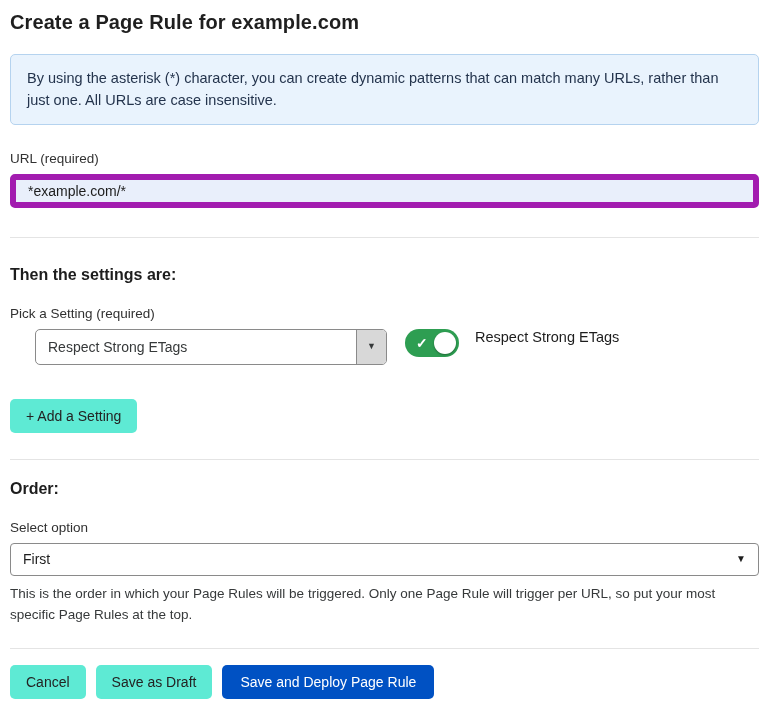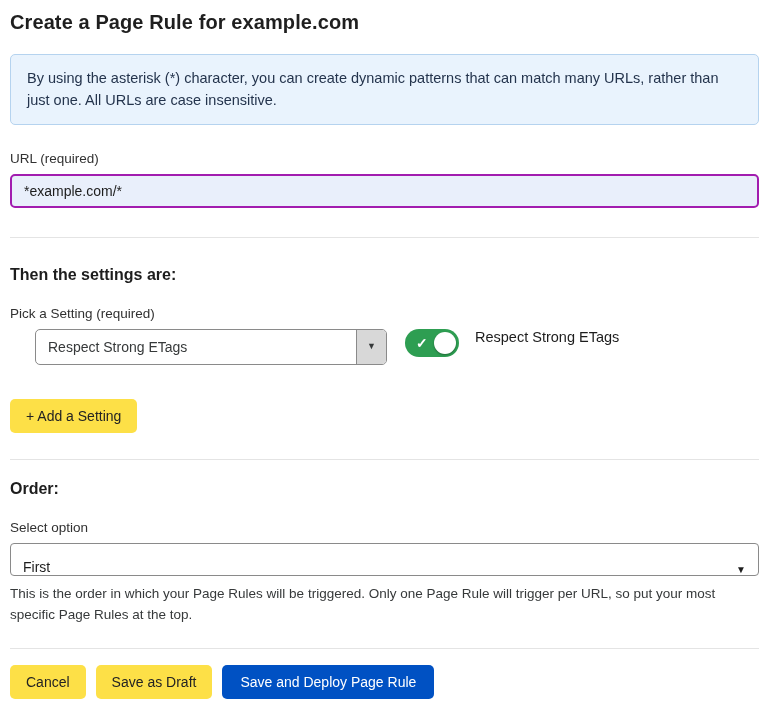--- a/index.html
+++ b/index.html
@@ -49,21 +49,21 @@
     margin-top: 26px;
     font-size: 13.5px;
     color: #313131;
   }
   .url-input {
     display: block;
     margin-top: 8px;
     width: 100%;
     height: 34px;
     background: var(--input-bg, #e9effb);
-    border: 2px solid #a21caf;
+    border: 6px solid #a21caf;
     border-radius: 5px;
     font-family: inherit;
     font-size: 14px;
     color: #1d1d1d;
     padding: 0 12px;
     outline: none;
   }
   hr.divider {
     border: none;
     border-top: 1px solid #e4e4e4;
@@ -150,36 +150,36 @@
   .btn {
     font-family: inherit;
     font-size: 14px;
     border: none;
     border-radius: 5px;
     height: 34px;
     padding: 0 16px;
     cursor: pointer;
     color: #232323;
   }
-  .btn.gray { background: #fde047; }
+  .btn.gray { background: #5eead4; }
   .btn.primary {
     background: var(--primary-blue, #0051c3);
     color: #ffffff;
     padding: 0 18px;
   }
   .add-setting-wrap { margin-top: 34px; }
   .order-select {
     margin-top: 8px;
     width: 100%;
     height: 33px;
     border: 1px solid #8a8a8a;
     border-radius: 4px;
     background: #ffffff;
     display: flex;
-    align-items: flex-end;
+    align-items: center;
     justify-content: space-between;
     padding: 0 12px;
     font-size: 14px;
     color: #1d1d1d;
     cursor: pointer;
   }
   .order-select .caret-glyph { font-size: 10px; color: #1d1d1d; }
   .help-text {
     margin: 8px 0 0;
     font-size: 13.5px;

